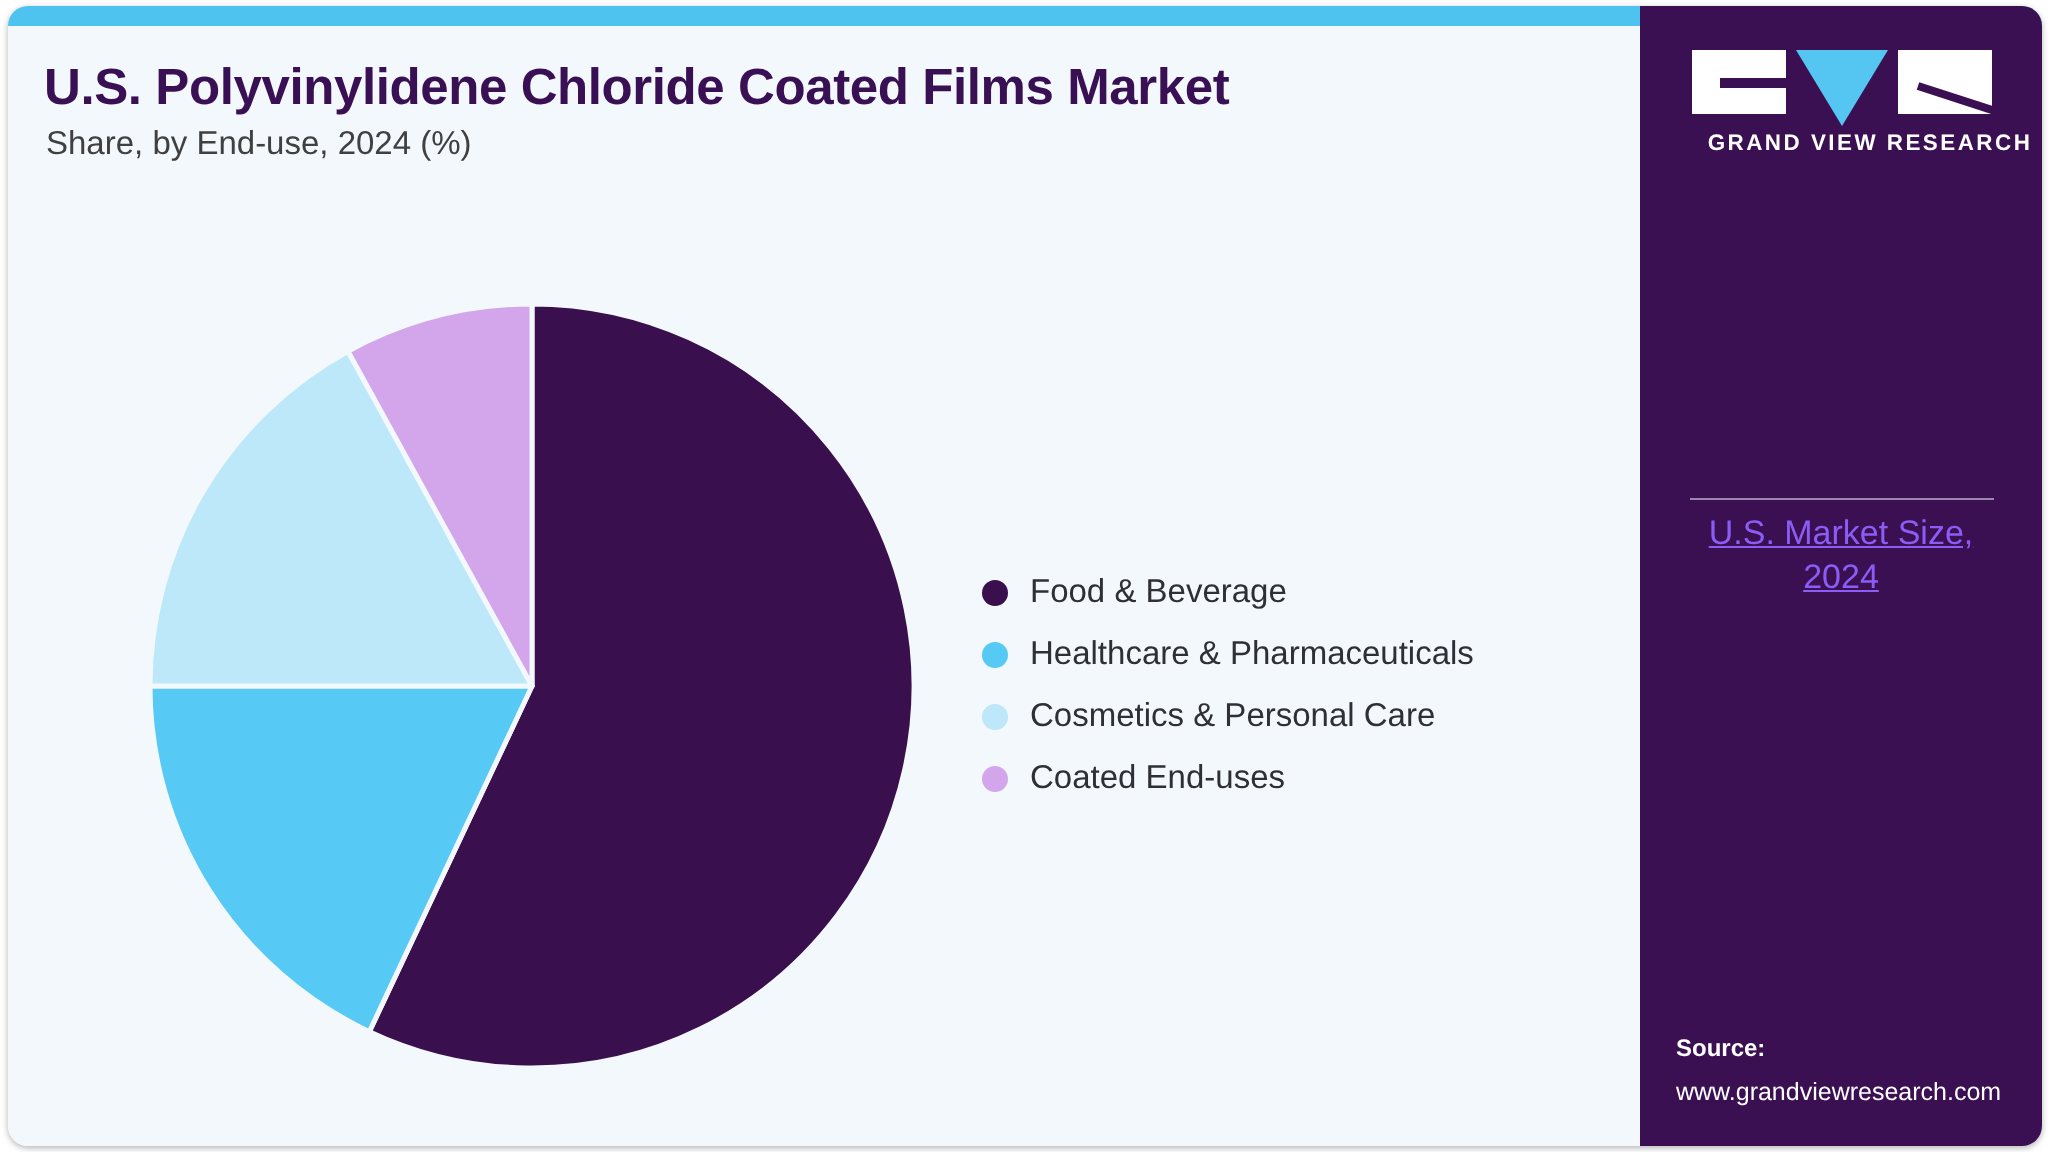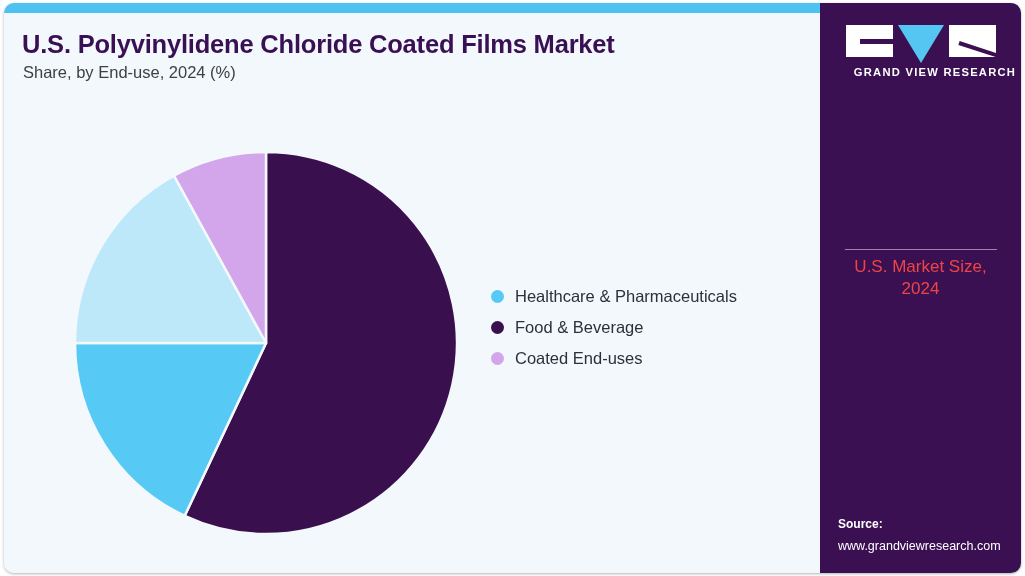--- a/index.html
+++ b/index.html
@@ -186,23 +186,24 @@
     line-height: 1.05;
   }
   .stat-rule {
     width: 152px;
     height: 1px;
     background: #9b85ad;
     margin: 8px auto 6px auto;
   }
   .stat-caption {
     font-size: 17px;
-    color: #ef4444;
+    color: #8b5cf6;
     line-height: 1.28;
     padding: 0 26px;
+    text-decoration: underline;
   }
   .source-block {
     position: absolute;
     left: 18px;
     bottom: 20px;
     width: 180px;
   }
   .source-label {
     font-size: 12px;
     font-weight: bold;
@@ -232,26 +233,30 @@
         <svg class="pie-svg" id="pie-svg" width="405" height="415" viewBox="0 0 405 415">
             <path d="M 202 212 L 202.00 21.00 A 191 191 0 1 1 120.68 384.82 Z" fill="#3a0f4d" stroke="#f2f8fb" stroke-width="2.5" stroke-linejoin="round"></path>
             <path d="M 202 212 L 120.68 384.82 A 191 191 0 0 1 11.00 212.00 Z" fill="#57c9f5" stroke="#f2f8fb" stroke-width="2.5" stroke-linejoin="round"></path>
             <path d="M 202 212 L 11.00 212.00 A 191 191 0 0 1 109.99 44.63 Z" fill="#bce8f9" stroke="#f2f8fb" stroke-width="2.5" stroke-linejoin="round"></path>
             <path d="M 202 212 L 109.99 44.63 A 191 191 0 0 1 202.00 21.00 Z" fill="#d3a6ec" stroke="#f2f8fb" stroke-width="2.5" stroke-linejoin="round"></path>
           </svg>
       </div>
 
       <div class="legend">
         <div class="legend-row">
+          <span class="legend-dot" style="background:#3a0f4d"></span>
+          <span class="legend-label">Food &amp; Beverage</span>
+        </div>
+        <div class="legend-row">
           <span class="legend-dot" style="background:#57c9f5"></span>
           <span class="legend-label">Healthcare &amp; Pharmaceuticals</span>
         </div>
         <div class="legend-row">
-          <span class="legend-dot" style="background:#3a0f4d"></span>
-          <span class="legend-label">Food &amp; Beverage</span>
+          <span class="legend-dot" style="background:#bce8f9"></span>
+          <span class="legend-label">Cosmetics &amp; Personal Care</span>
         </div>
         <div class="legend-row">
           <span class="legend-dot" style="background:#d3a6ec"></span>
           <span class="legend-label">Coated End-uses</span>
         </div>
       </div>
 
     </div>
 
     <div class="right-panel">

